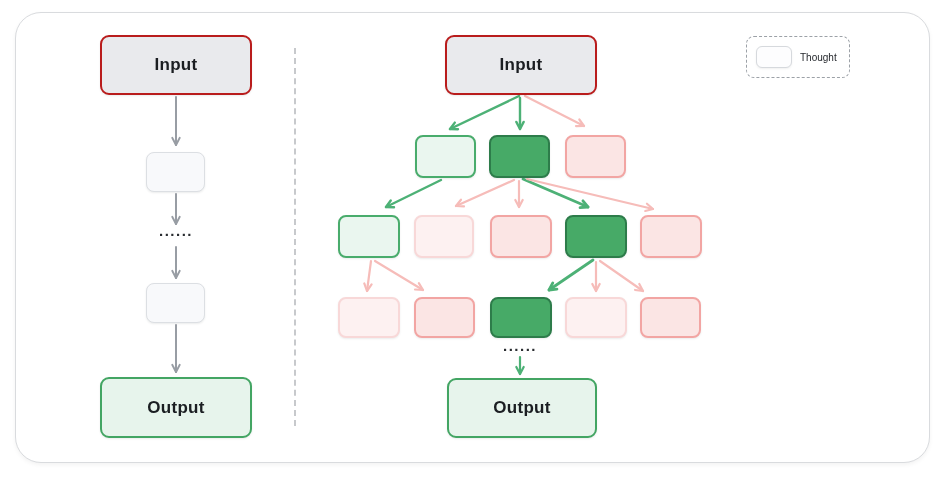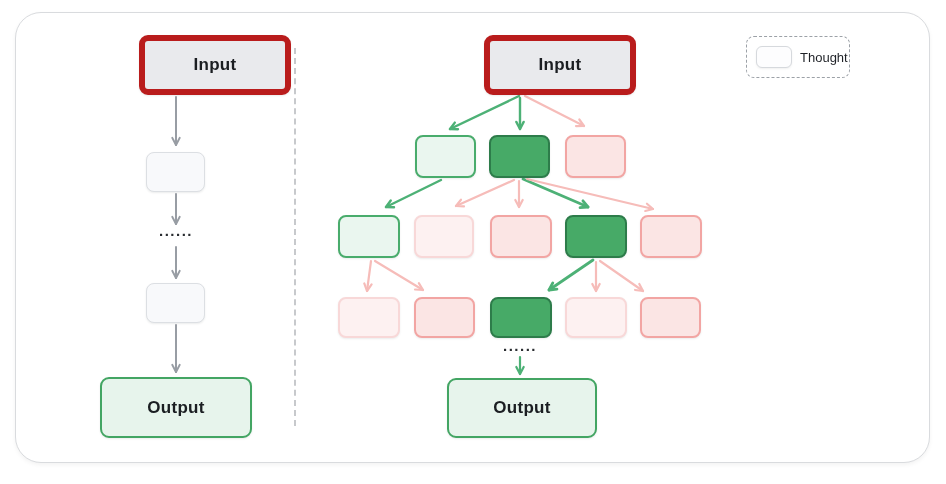--- a/index.html
+++ b/index.html
@@ -26,21 +26,21 @@
     align-items: center;
     justify-content: center;
     border-radius: 9px;
     font-size: 17px;
     font-weight: 600;
     letter-spacing: 0.3px;
     color: #1b1e22;
     box-shadow: 0 1px 2px rgba(60,64,67,0.10);
     box-sizing: border-box;
   }
-  .input-box   { background: #e9eaed; border: 6px solid #b91c1c; margin-left: 39px; }
+  .input-box   { background: #e9eaed; border: 2px solid #b91c1c; }
   .output-box  { background: #e7f4ec; border: 2px solid #43a563; text-align: right; }
   .node {
     position: absolute;
     border-radius: 8px;
     box-sizing: border-box;
     box-shadow: 0 1px 2px rgba(60,64,67,0.10);
   }
   .dots {
     position: absolute;
     font-size: 15px;
@@ -73,21 +73,21 @@
   }
   .legend-swatch {
     width: 36px; height: 22px;
     background: #fdfdfe;
     border: 1.5px solid #d6d9dd;
     border-radius: 6px;
     box-shadow: 0 1px 2px rgba(60,64,67,0.08);
     box-sizing: border-box;
   }
   .legend-label {
-    font-size: 13px;
+    font-size: 10px;
     font-weight: 500;
     color: #1f2227;
   }
   #edges-layer { position: absolute; left: 0; top: 0; pointer-events: none; }
 </style>
 </head>
 <body>
 
 <div class="stage">
   <div class="frame"></div>

